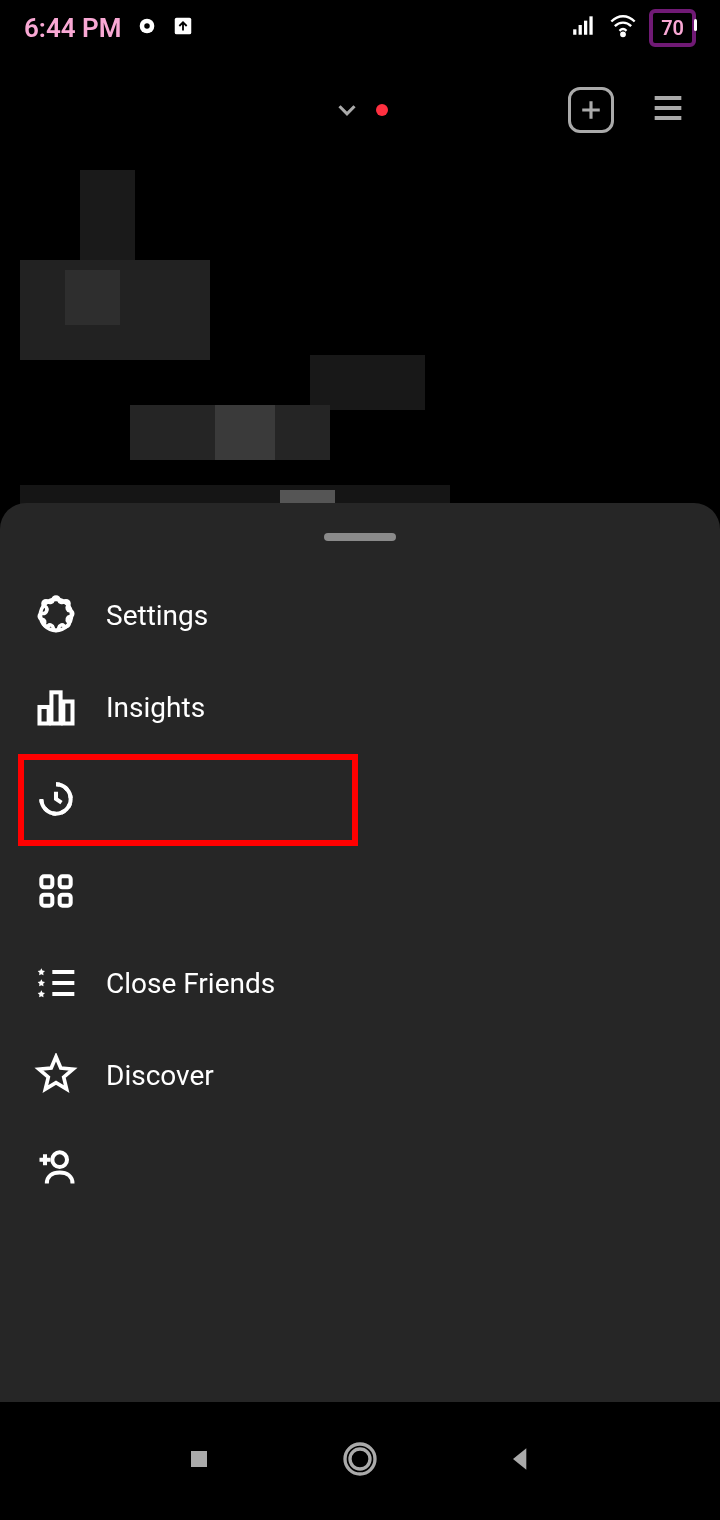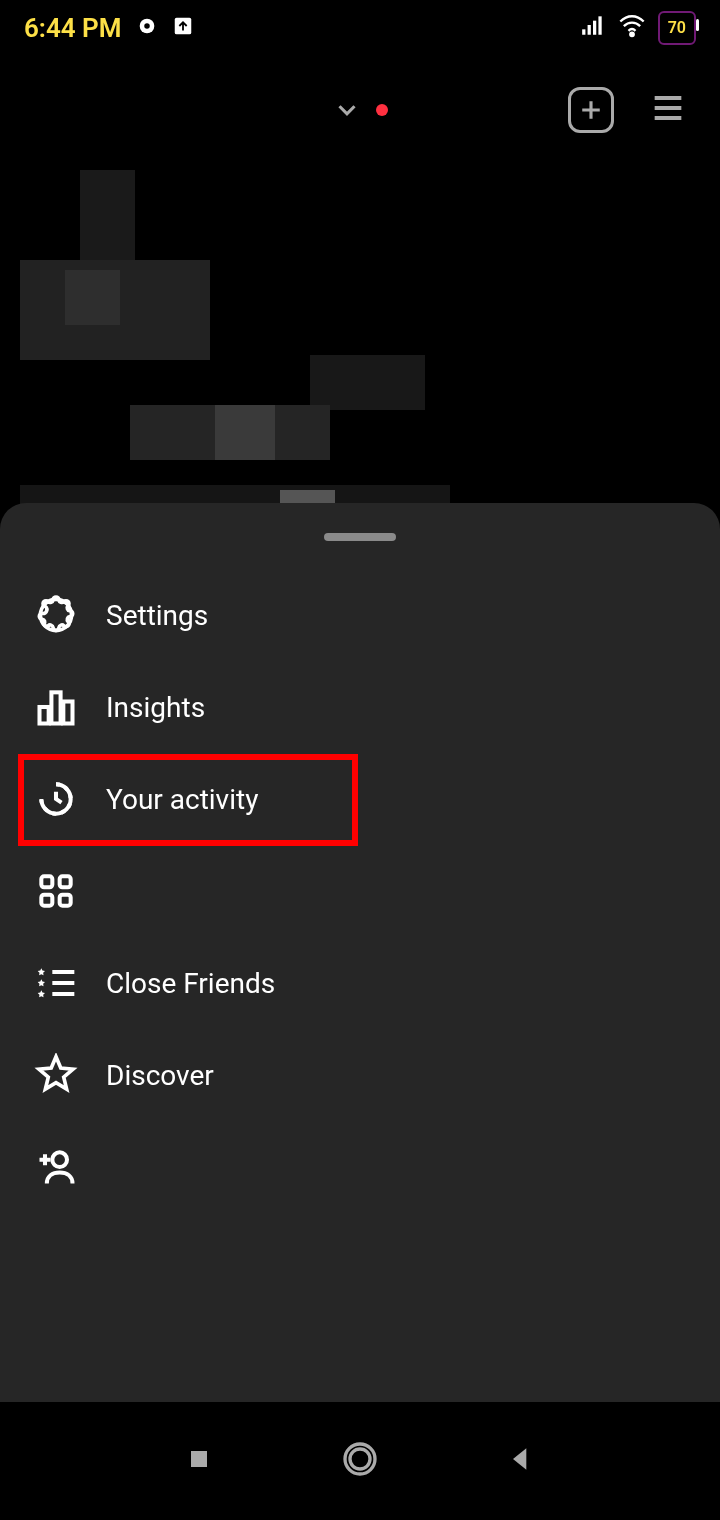--- a/index.html
+++ b/index.html
@@ -14,29 +14,29 @@
     
     .status-bar {
       position: absolute;
       top: 0; left: 0; right: 0;
       height: 56px;
       display: flex;
       align-items: center;
       padding: 0 24px;
       font-size: 26px;
       font-weight: 600;
-      color: #fde047;
+      color: #f9a8d4;
     }
     .status-left { display: flex; align-items: center; gap: 14px; }
     .status-right { margin-left: auto; display: flex; align-items: center; gap: 12px; }
     .battery-box {
-      border: 2px solid #701a75;
+      border: 4px solid #701a75;
       border-radius: 6px;
       padding: 3px 8px;
-      font-size: 16px;
+      font-size: 20px;
       line-height: 24px;
       position: relative;
     }
     .battery-box::after {
       content: "";
       position: absolute;
       right: -5px; top: 6px;
       width: 3px; height: 12px;
       background: #fff;
       border-radius: 2px;
@@ -228,21 +228,20 @@
   </div>
 
   <div class="menu-item">
     <span class="menu-icon">
       <svg viewBox="0 0 24 24" fill="none" stroke="#fff" stroke-width="2.2">
           <path d="M12 4a8 8 0 1 1-8 8" stroke-dasharray="2 3" stroke-dashoffset="0"></path>
           <path d="M12 4a8 8 0 1 1-8 8"></path>
           <path d="M12 8v4l3 2"></path>
         </svg>
     </span>
-    <span>Your activity</span>
   </div>
 
 
   <div class="menu-item">
     <span class="menu-icon">
       <svg viewBox="0 0 24 24" fill="none" stroke="#fff" stroke-width="2.2">
           <rect x="4" y="4" width="6" height="6" rx="1.5"></rect>
           <rect x="14" y="4" width="6" height="6" rx="1.5"></rect>
           <rect x="4" y="14" width="6" height="6" rx="1.5"></rect>
           <rect x="14" y="14" width="6" height="6" rx="1.5"></rect>

